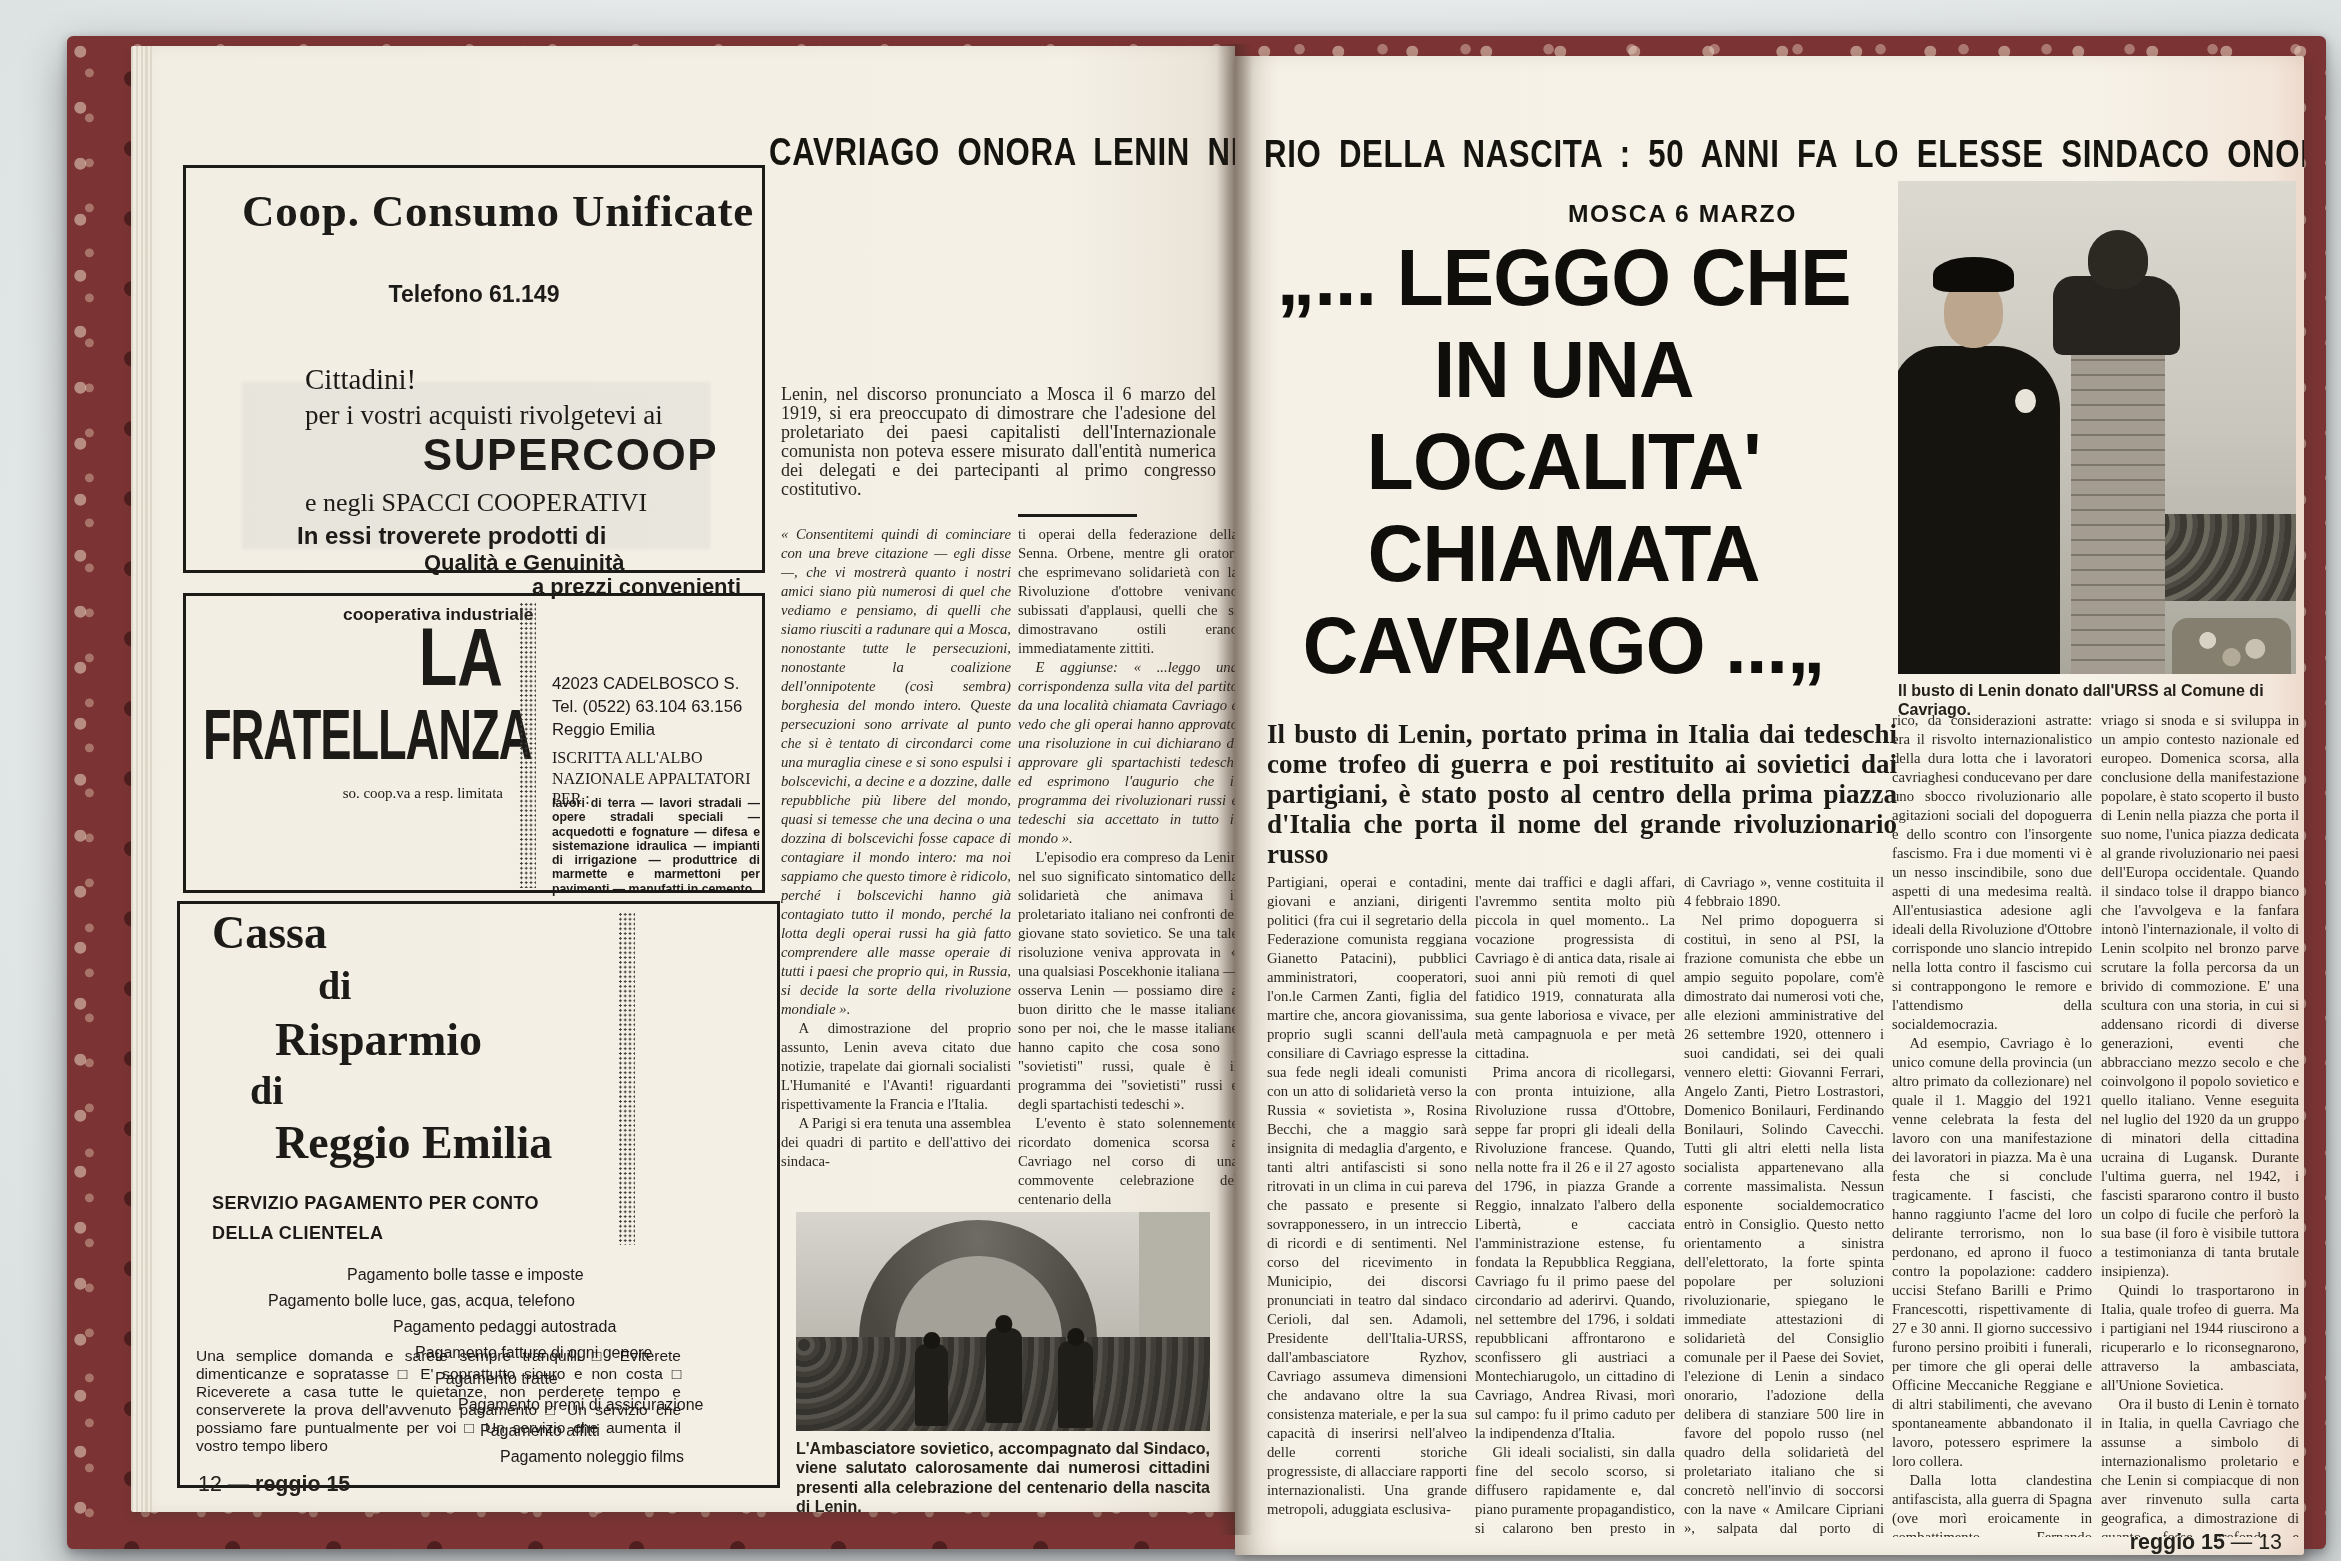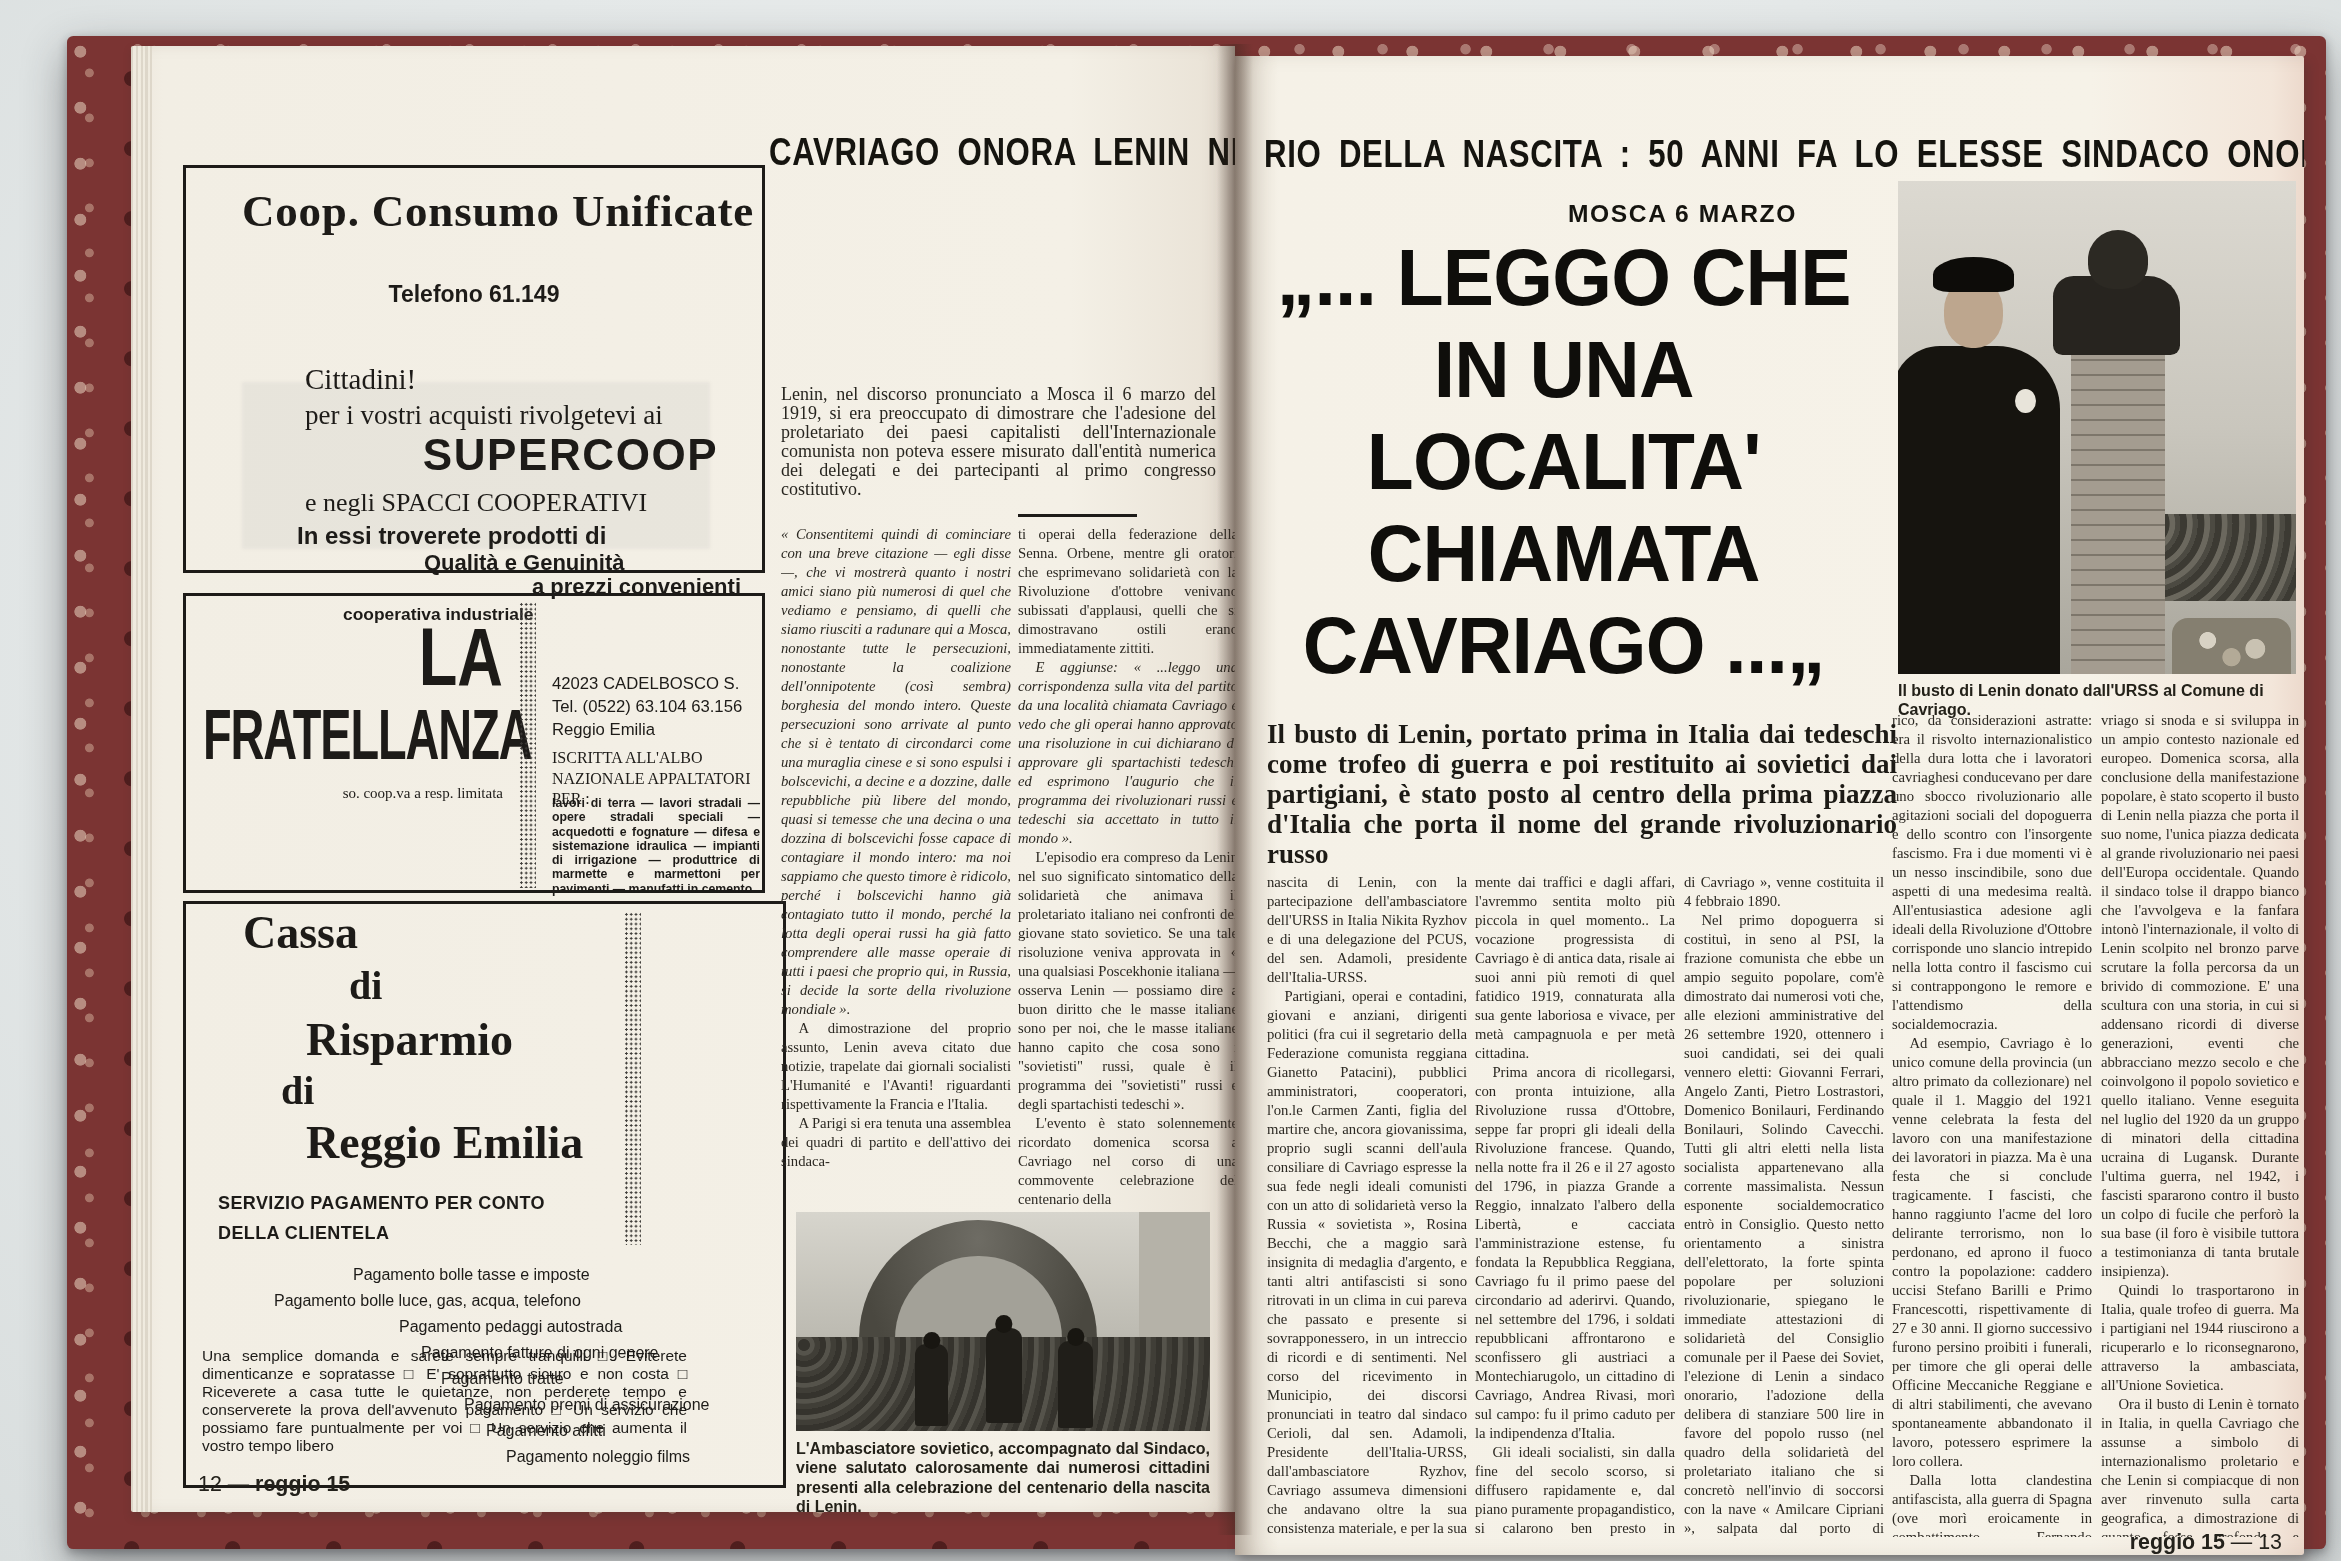--- a/index.html
+++ b/index.html
@@ -52,21 +52,21 @@
   .spread-headline {
     position:absolute; font-family:"Liberation Sans",sans-serif; font-weight:700;
     font-size:39px; color:#15140f; letter-spacing:0.8px; word-spacing:10.3px;
     transform:scaleX(.8); transform-origin:left top; white-space:nowrap;
   }
 
   
   .adbox { position:absolute; border:3.2px solid #1d1b18; color:#1d1b18; }
   .box-coop  { left:52px;  top:119px;  width:582px; height:408px; }
   .box-frat  { left:52px;  top:547px;  width:582px; height:300px; }
-  .box-cassa { left:52px;  top:855px; width:603px; height:587px;padding-left:25px; }
+  .box-cassa { left:46px;  top:855px; width:603px; height:587px; }
   .ghost { position:absolute; left:56px; top:214px; width:468px; height:167px;
            background:rgba(95,95,110,.07); filter:blur(1.6px); }
 
   .coop-title { position:absolute; top:17.4px; width:100%; text-align:center;
     font-weight:700; font-size:45px; letter-spacing:0.8px;margin-left:24px; }
   .coop-towns { position:absolute; top:78px; width:100%; text-align:center;
     font-weight:700; font-size:24.6px; }
   .coop-tel   { position:absolute; top:113px; width:100%; text-align:center;
     font-weight:700; font-size:23px; }
   .coop-l1 { position:absolute; left:119px; top:195px; font-size:29px; }
@@ -302,21 +302,20 @@
       <div class="pr-bust"></div>
       <div class="pr-officer"></div>
       <div class="pr-flower"></div>
       <div class="pr-wreath"></div>
     </div>
     <div class="caption" style="left:663px; top:625px; width:398px; text-align:left;">Il busto di Lenin donato dall'URSS al Comune di Cavriago.</div>
 
     <div class="lead">Il busto di Lenin, portato prima in Italia dai tedeschi come trofeo di guerra e poi restituito ai sovietici dai partigiani, è stato posto al centro della prima piazza d'Italia che porta il nome del grande rivoluzionario russo</div>
 
     <div class="bodycol rcol1">
-      <p>nascita di Lenin, con la partecipazione dell'ambasciatore dell'URSS in Italia Nikita Ryzhov e di una delegazione del PCUS, del sen. Adamoli, presidente dell'Italia-URSS.</p>
       <p>Partigiani, operai e contadini, giovani e anziani, dirigenti politici (fra cui il segretario della Federazione comunista reggiana Gianetto Patacini), pubblici amministratori, cooperatori, l'on.le Carmen Zanti, figlia del martire che, ancora giovanissima, proprio sugli scanni dell'aula consiliare di Cavriago espresse la sua fede negli ideali comunisti con un atto di solidarietà verso la Russia « sovietista », Rosina Becchi, che a maggio sarà insignita di medaglia d'argento, e tanti altri antifascisti si sono ritrovati in un clima in cui pareva che passato e presente si sovrapponessero, in un intreccio di ricordi e di sentimenti. Nel corso del ricevimento in Municipio, dei discorsi pronunciati in teatro dal sindaco Cerioli, dal sen. Adamoli, Presidente dell'Italia-URSS, dall'ambasciatore Ryzhov, Cavriago assumeva dimensioni che andavano oltre la sua consistenza materiale, e per la sua capacità di inserirsi nell'alveo delle correnti storiche progressiste, di allacciare rapporti internazionalisti. Una grande metropoli, aduggiata esclusiva-</p>
     </div>
     <div class="bodycol rcol2">
       <p>mente dai traffici e dagli affari, l'avremmo sentita molto più piccola in quel momento.. La vocazione progressista di Cavriago è di antica data, risale ai suoi anni più remoti di quel fatidico 1919, connaturata alla sua gente laboriosa e vivace, per metà campagnuola e per metà cittadina.</p>
       <p>Prima ancora di ricollegarsi, con pronta intuizione, alla Rivoluzione russa d'Ottobre, seppe far propri gli ideali della Rivoluzione francese. Quando, nella notte fra il 26 e il 27 agosto del 1796, in piazza Grande a Reggio, innalzato l'albero della Libertà, e cacciata l'amministrazione estense, fu fondata la Repubblica Reggiana, Cavriago fu il primo paese del circondario ad aderirvi. Quando, nel settembre del 1796, i soldati repubblicani affrontarono e sconfissero gli austriaci a Montechiarugolo, un cittadino di Cavriago, Andrea Rivasi, morì sul campo: fu il primo caduto per la indipendenza d'Italia.</p>
       <p>Gli ideali socialisti, sin dalla fine del secolo scorso, si diffusero rapidamente e, dal piano puramente propagandistico, si calarono ben presto in strumenti di organizzazione e di lotta proletaria.</p>
 
     </div>
     <div class="bodycol rcol3">
       <p>di Cavriago », venne costituita il 4 febbraio 1890.</p>

